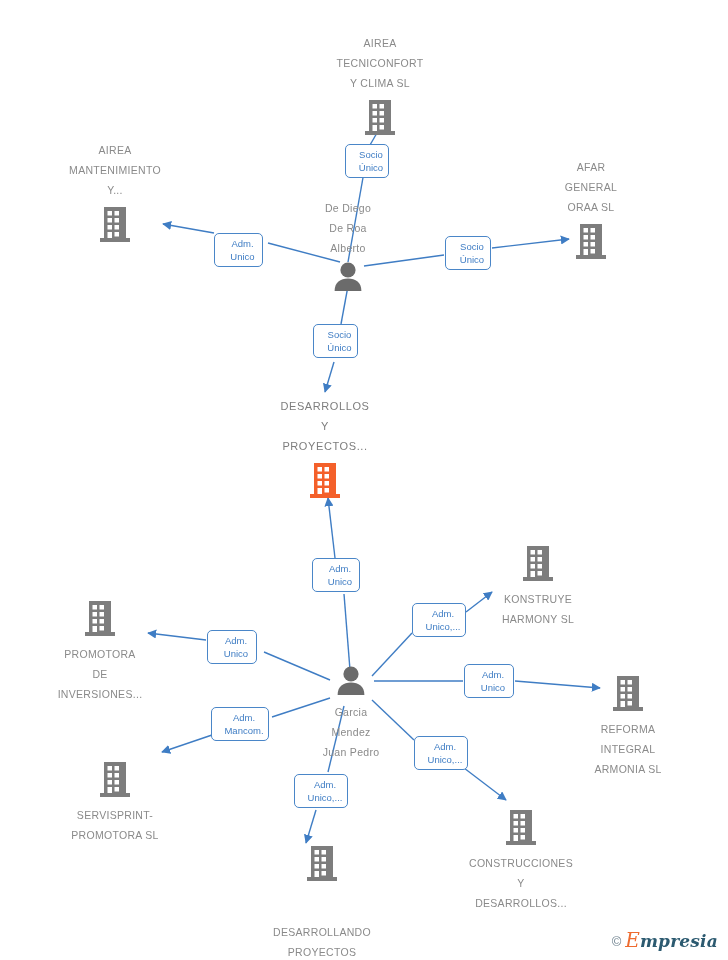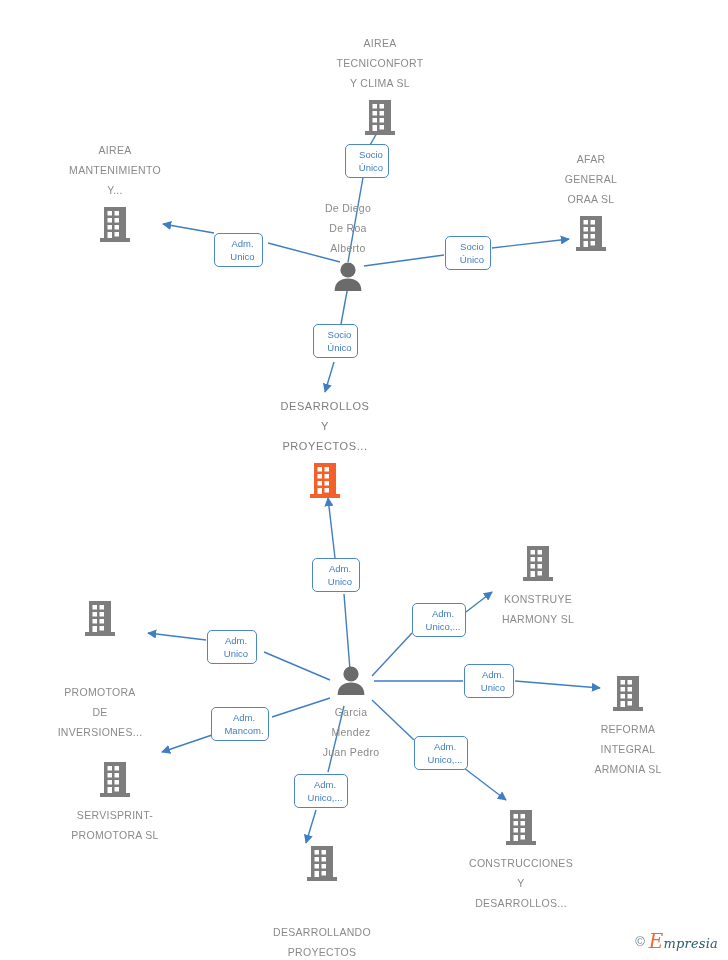--- a/index.html
+++ b/index.html
@@ -49,21 +49,21 @@
     box-sizing:border-box;
   }
   .watermark{
     position:absolute;
     right:10px;bottom:9px;
     display:flex;align-items:center;gap:4px;
     font-size:17px;
   }
   .watermark .c{color:#6b7f8c;font-size:13px;}
   .watermark .e{color:#ee6b2f;font-family:"DejaVu Serif",serif;font-style:italic;font-size:20px;line-height:18px;}
-  .watermark .rest{color:#2c5a70;font-family:"DejaVu Serif",serif;font-style:italic;font-size:13px;letter-spacing:0.2px;}
+  .watermark .rest{color:#2c5a70;font-family:"DejaVu Serif",serif;font-style:italic;font-size:17px;letter-spacing:0.2px;font-weight:bold;}
 </style>
 </head>
 <body>
 
 <div id="canvas">
 
   <svg class="edges" viewBox="0 0 728 960">
     <defs>
       <marker id="arrow" viewBox="0 0 10 10" refX="9" refY="5" markerWidth="6.5" markerHeight="6.5" orient="auto-start-reverse">
         <path d="M 0 0 L 10 5 L 0 10 z" fill="#3f7dc4"></path>
@@ -145,21 +145,21 @@
             <rect x="17.5" y="15" width="4.5" height="4.5"></rect>
             <rect x="10.5" y="22" width="4.5" height="4.5"></rect>
             <rect x="17.5" y="22" width="4.5" height="4.5"></rect>
             <rect x="10.5" y="29" width="4.5" height="6"></rect>
             <rect x="17.5" y="29" width="4.5" height="4.5"></rect>
           </g>
         </svg>
     </span>
   </div>
 
-  <div class="node label-top" style="left:531px;top:149px;justify-content:space-between;">
+  <div class="node label-top" style="left:531px;top:157px;justify-content:space-between;">
     <div class="label">AFAR
 GENERAL
 ORAA  SL</div>
     <span class="icon">
       <svg width="36" height="40" viewBox="0 0 36 40">
           <g fill="#7d7d7d">
             <rect x="7" y="4" width="22" height="31"></rect>
             <rect x="3" y="35" width="30" height="4"></rect>
           </g>
           <g fill="#ffffff">
@@ -335,21 +335,21 @@
             <rect x="17.5" y="22" width="4.5" height="4.5"></rect>
             <rect x="10.5" y="29" width="4.5" height="6"></rect>
             <rect x="17.5" y="29" width="4.5" height="4.5"></rect>
           </g>
         </svg>
     </span>
     <div class="label">SERVISPRINT-
 PROMOTORA SL</div>
   </div>
 
-  <div class="node label-bottom" style="left:40px;top:597px;gap:38px;">
+  <div class="node label-bottom" style="left:40px;top:597px;">
     <span class="icon">
       <svg width="36" height="40" viewBox="0 0 36 40">
           <g fill="#7d7d7d">
             <rect x="7" y="4" width="22" height="31"></rect>
             <rect x="3" y="35" width="30" height="4"></rect>
           </g>
           <g fill="#ffffff">
             <rect x="10.5" y="8" width="4.5" height="4.5"></rect>
             <rect x="17.5" y="8" width="4.5" height="4.5"></rect>
             <rect x="10.5" y="15" width="4.5" height="4.5"></rect>

